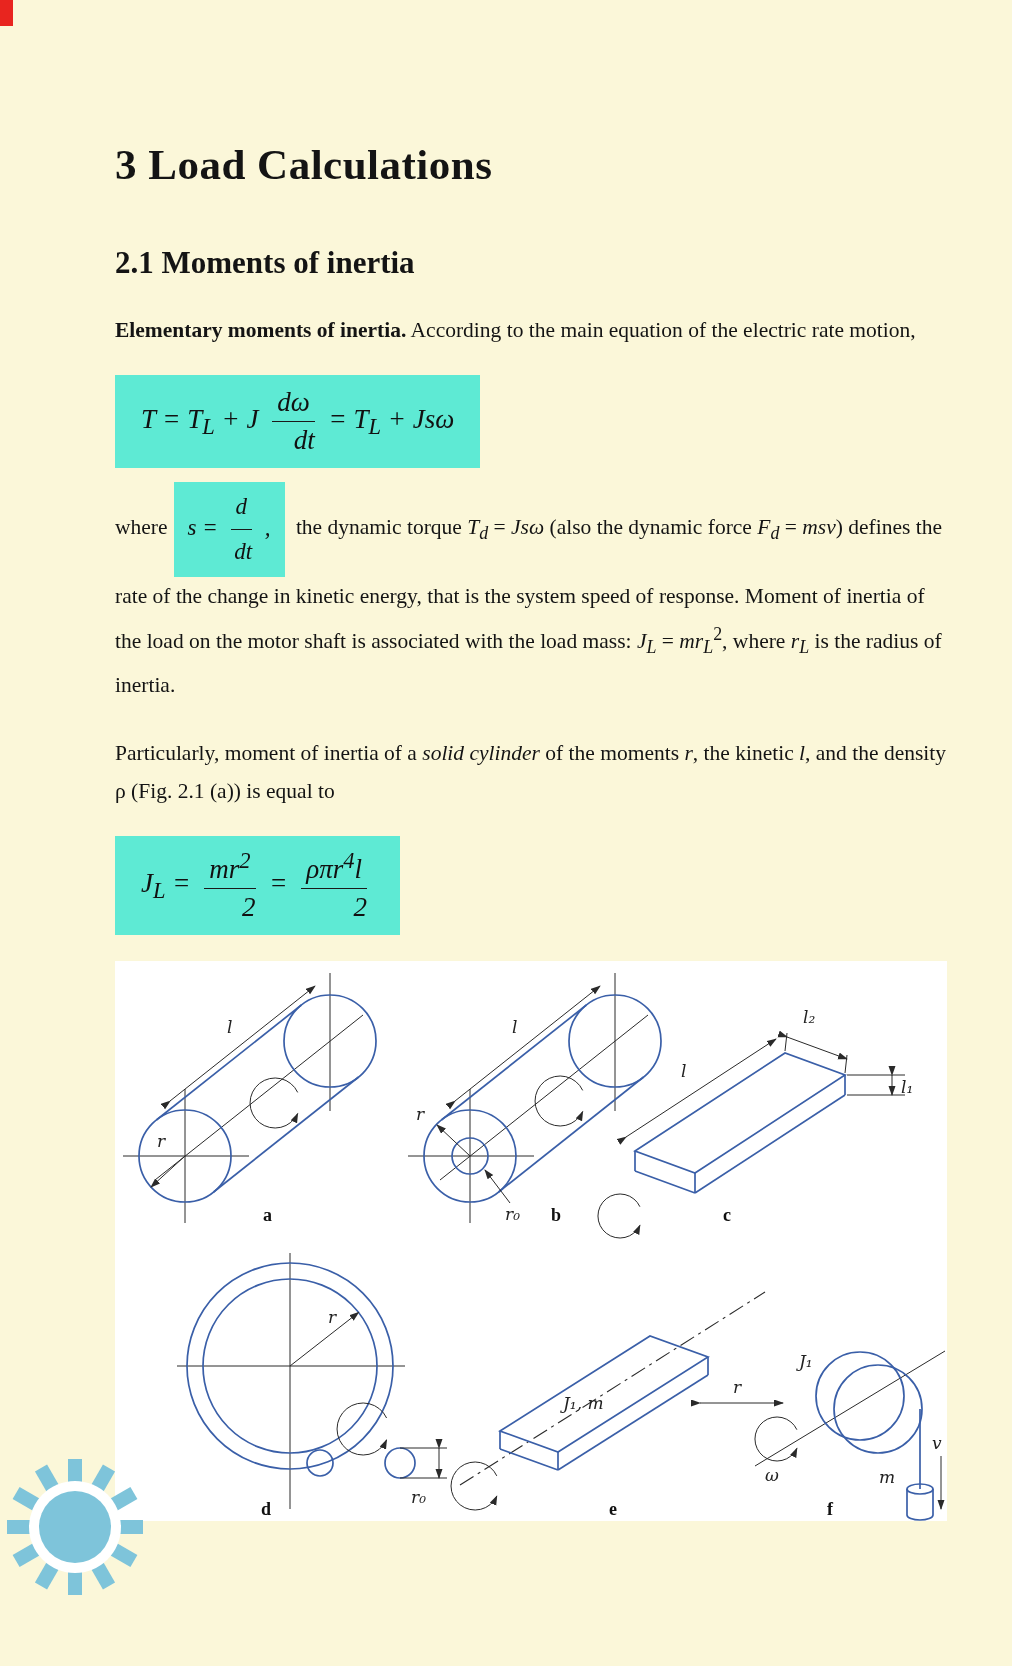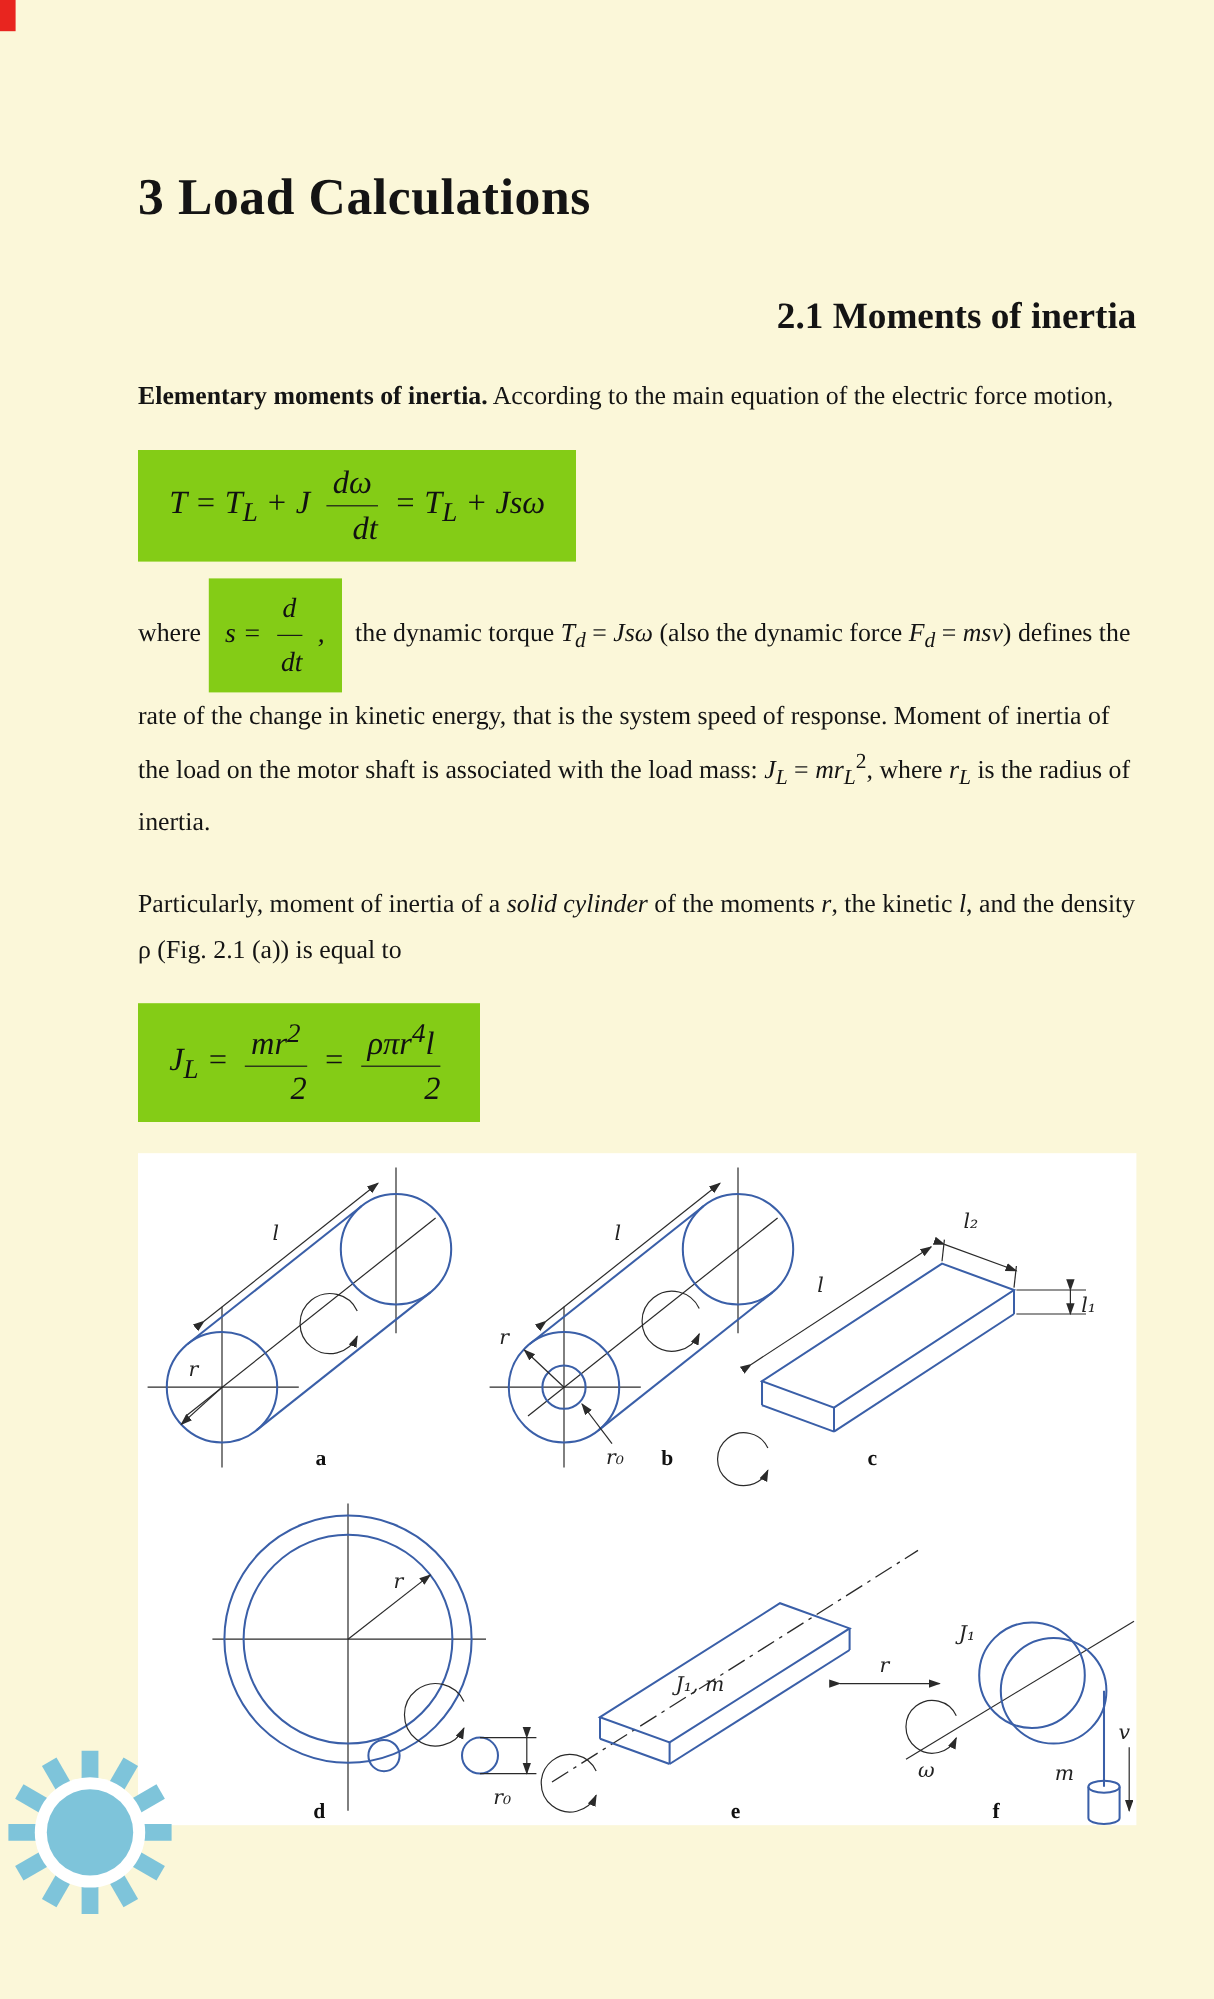--- a/index.html
+++ b/index.html
@@ -4,25 +4,25 @@
 <style>
   * { margin:0; padding:0; box-sizing:border-box; }
   html,body { background:#fbf7d9; }
   body {
     width:1012px; height:1666px; position:relative; overflow:hidden;
     font-family:"Liberation Serif", serif; color:#141414;
   }
   .corner-mark { position:absolute; left:0; top:0; width:13px; height:26px; background:#e8251f; }
   .content { position:absolute; left:115px; top:0; width:832px; }
   h1.title { font-size:43px; font-weight:bold; margin-top:140px; letter-spacing:0.5px; }
-  h2.section { font-size:31px; font-weight:bold; margin-top:56px;text-align:right; }
+  h2.section { font-size:31px; font-weight:bold; margin-top:56px; }
   p.body { font-size:21.5px; line-height:38px; margin-top:30px; }
   p.body-tight { margin-top:14px; }
   .formula-box {
-    background:#84cc16; display:inline-block; padding:12px 26px;
+    background:#5eead4; display:inline-block; padding:12px 26px;
     font-size:27px; font-style:italic; color:#111;
   }
   .formula-line { margin-top:26px; }
   .formula-inline {
     font-size:23px; padding:6px 14px; vertical-align:middle; margin:0 6px;
   }
   .frac { display:inline-block; vertical-align:middle; text-align:right; margin:0 7px; }
   .frac .num { display:block; border-bottom:1.6px solid #1a1a1a; padding:0 5px 3px; }
   .frac .den { display:block; padding-top:3px; }
   .figure-box { margin-top:26px; width:832px; height:560px; background:#ffffff; }
@@ -48,21 +48,21 @@
 <body>
 
 <div class="corner-mark"></div>
 
 <div class="content">
 
   <h1 class="title">3 Load Calculations</h1>
 
   <h2 class="section">2.1 Moments of inertia</h2>
 
-  <p class="body"><span style="font-weight: bold;">Elementary moments of inertia.</span><span> According to the main equation of the electric force motion,</span></p>
+  <p class="body"><span style="font-weight: bold;">Elementary moments of inertia.</span><span> According to the main equation of the electric rate motion,</span></p>
 
   <div class="formula-line">
     <span class="formula-box"><span>T = T</span><sub>L</sub><span> + J </span><span class="frac"><span class="num">dω</span><span class="den">dt</span></span><span> = T</span><sub>L</sub><span> + Jsω</span></span>
   </div>
 
   <p class="body body-tight"><span>where</span><span class="formula-box formula-inline"><span>s = </span><span class="frac"><span class="num">d</span><span class="den">dt</span></span><span> ,</span></span><span><span> the dynamic torque </span><span style="font-style: italic;">T</span><sub style="font-style: italic;">d</sub><span> = </span><span style="font-style: italic;">Jsω</span><span> (also the dynamic force </span><span style="font-style: italic;">F</span><sub style="font-style: italic;">d</sub><span> = </span><span style="font-style: italic;">msv</span><span>) defines the rate of the change in kinetic energy, that is the system speed of response. Moment of inertia of the load on the motor shaft is associated with the load mass: </span><span style="font-style: italic;">J</span><sub style="font-style: italic;">L</sub><span> = </span><span style="font-style: italic;">mr</span><sub style="font-style: italic;">L</sub><sup>2</sup><span>, where </span><span style="font-style: italic;">r</span><sub style="font-style: italic;">L</sub><span> is the radius of inertia.</span></span></p>
 
   <p class="body"><span>Particularly, moment of inertia of a </span><span style="font-style: italic;">solid cylinder</span><span> of the moments </span><span style="font-style: italic;">r</span><span>, the kinetic </span><span style="font-style: italic;">l</span><span>, and the density ρ (Fig. 2.1 (a)) is equal to</span></p>
 
   <div class="formula-line">

